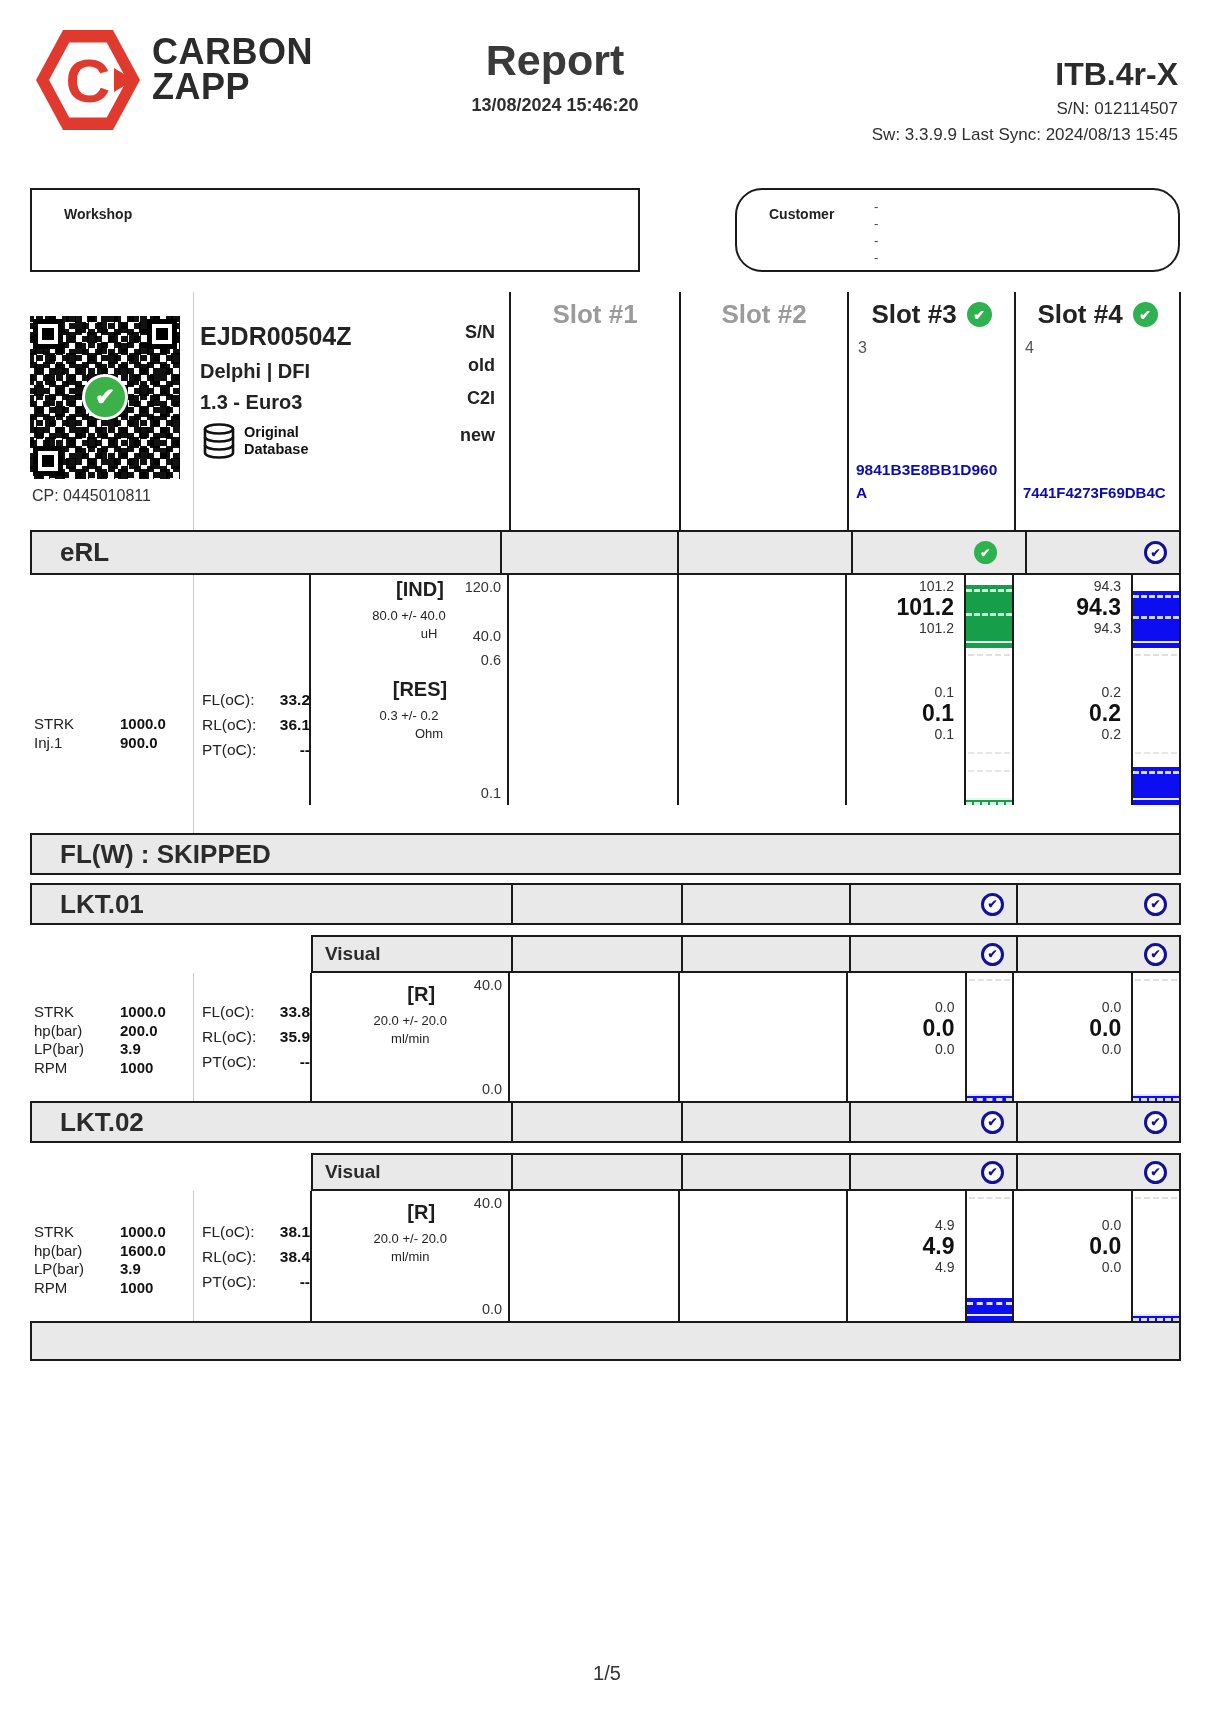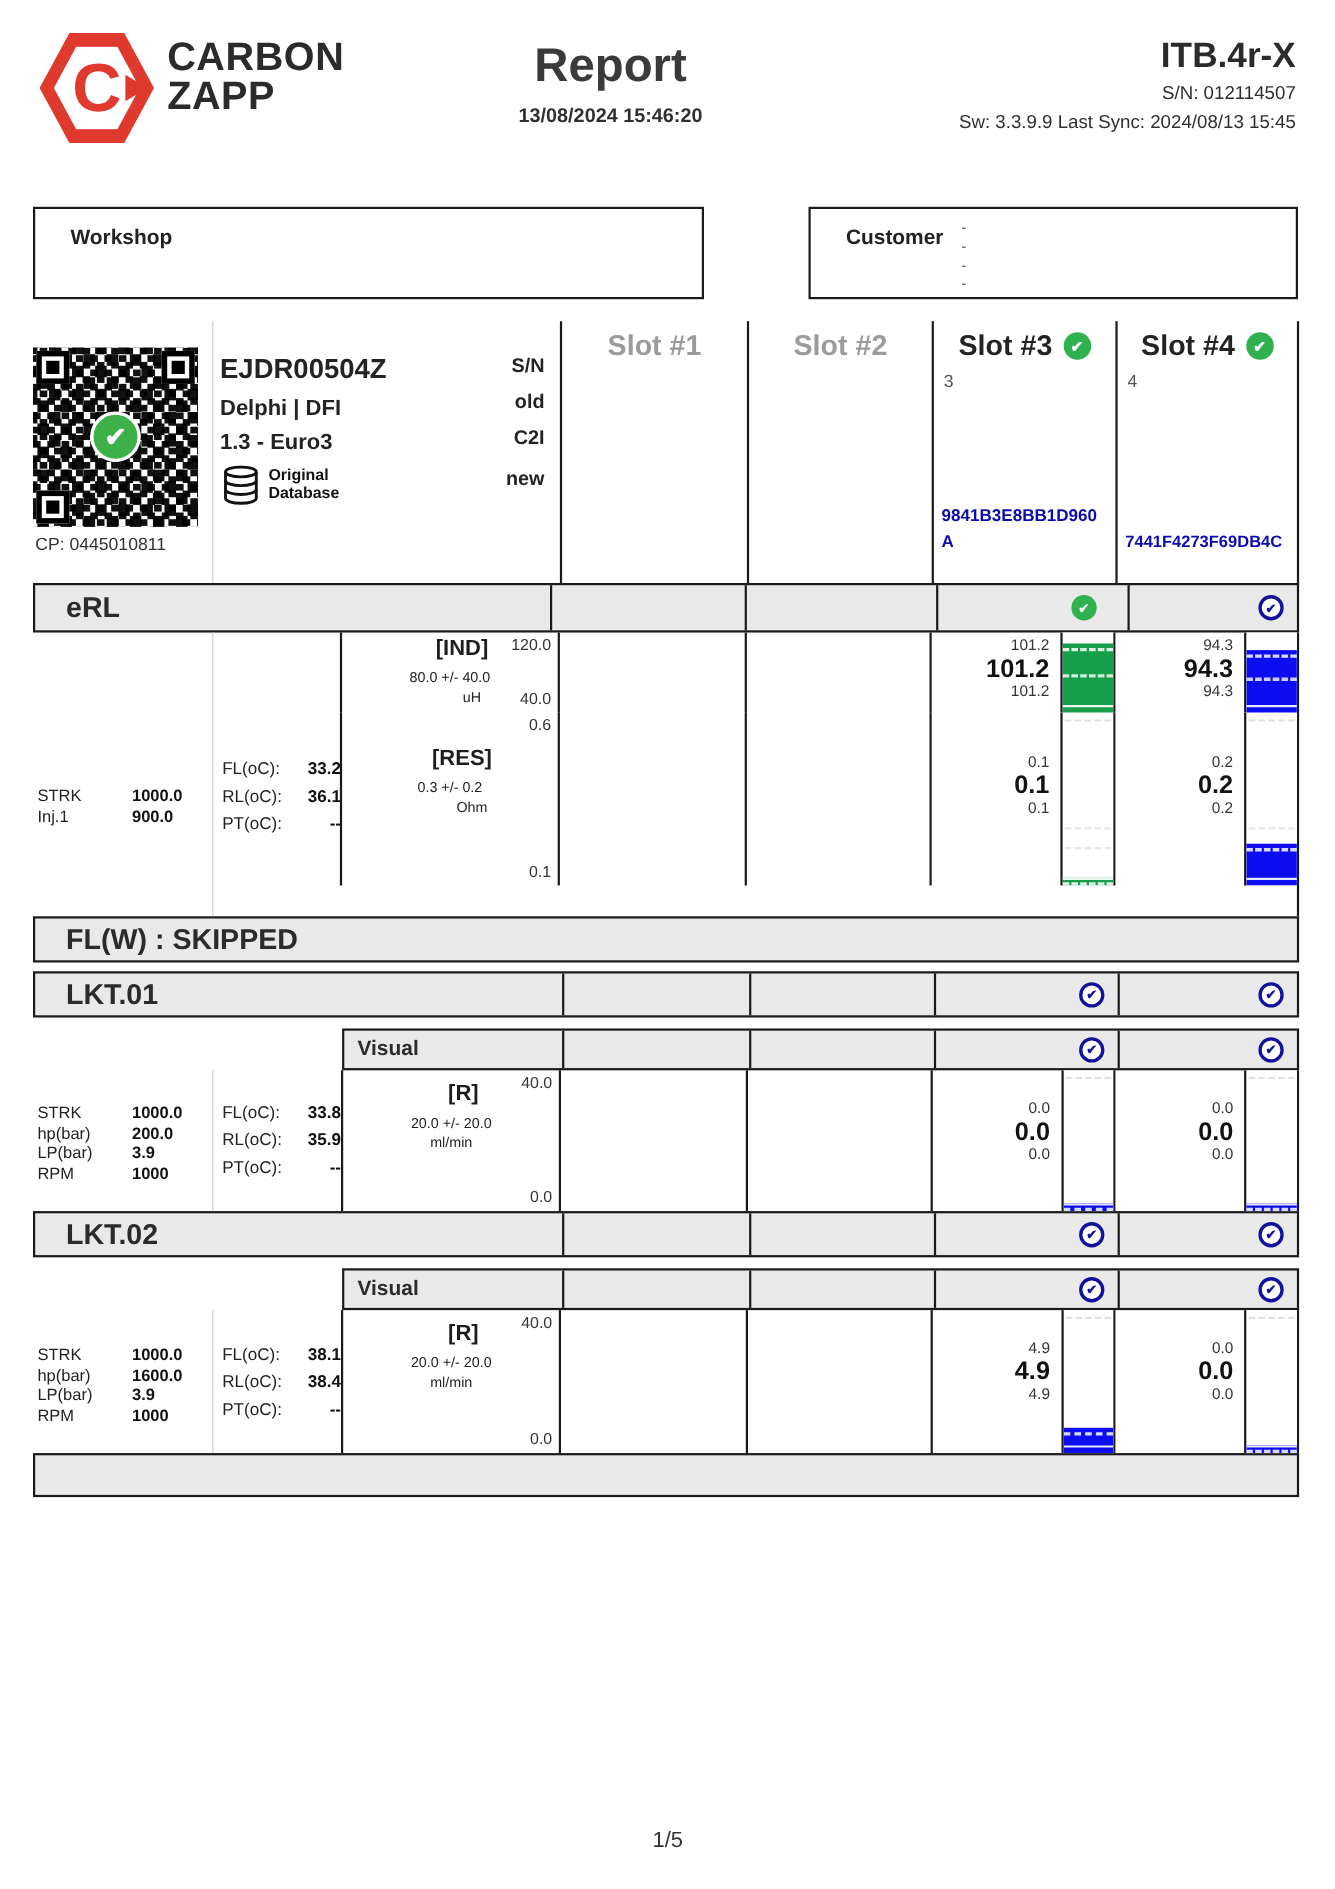--- a/index.html
+++ b/index.html
@@ -13,28 +13,28 @@
   
   .logo { left: 36px; top: 28px; width: 104px; height: 104px; }
   .hex { position:absolute; inset:0; clip-path: polygon(26% 2%, 74% 2%, 100% 50%, 74% 98%, 26% 98%, 0% 50%); background: #e03a2f; }
   .hex-in { position:absolute; inset:13px; clip-path: polygon(26% 2%, 74% 2%, 100% 50%, 74% 98%, 26% 98%, 0% 50%); background: #fff; }
   .logo-c { position:absolute; inset:0; display:flex; align-items:center; justify-content:center; font-size:62px; font-weight:900; color:#e03a2f; }
   .logo-arrow { position:absolute; right:6px; top:40px; width:0; height:0; border-top:12px solid transparent; border-bottom:12px solid transparent; border-left:20px solid #e03a2f; }
   .brand { left: 152px; top: 34px; font-weight: bold; font-size: 36px; line-height: 0.98; color: #2b2b2b; letter-spacing: 0.5px; }
   .report-title { left: 380px; top: 36px; width: 350px; text-align: center; font-size: 43px; font-weight: bold; color: #3a3a3a; }
   .report-date { left: 380px; top: 95px; width: 350px; text-align: center; font-size: 18px; font-weight: bold; color: #2f2f2f; }
   .hdr-right { right: 36px; top: 32px; text-align: right; }
-  .device { font-size: 32px; font-weight: bold; color: #2b2b2b; }
+  .device { font-size: 32px; font-weight: bold; color: #2b2b2b; margin-top: 24px; }
   .hdr-line { font-size: 17px; color: #2f2f2f; margin-top: 6px; }
 
   
   .wbox { border: 2px solid #1a1a1a; top: 188px; height: 84px; }
-  .wbox .lbl { position:absolute; left: 32px; top: 16px; font-size: 19px; font-weight: bold; color:#222; }
+  .wbox .lbl { position:absolute; left: 32px; top: 16px; font-size: 14px; font-weight: bold; color:#222; }
   .workshop-box { left: 30px; width: 610px; }
-  .customer-box { left: 735px; width: 445px; }
+  .customer-box { left: 735px; width: 445px; border-radius: 27px; }
   .cust-dashes { position:absolute; left: 137px; top: 8px; font-size: 13px; color:#444; line-height: 17px; }
 
   
   .tbl { position: absolute; left: 30px; top: 292px; width: 1151px; }
   .row { display: flex; width: 1151px; }
   .w-info { width: 479px; }
   .w-i1 { width: 281px; } .w-test { width: 198px; }
   .w-s1 { width: 170px; } .w-s2 { width: 168px; } .w-s3 { width: 167px; } .w-s4 { width: 167px; }
   .bL { border-left: 2px solid #1a1a1a; }
   .bR { border-right: 2px solid #1a1a1a; }

